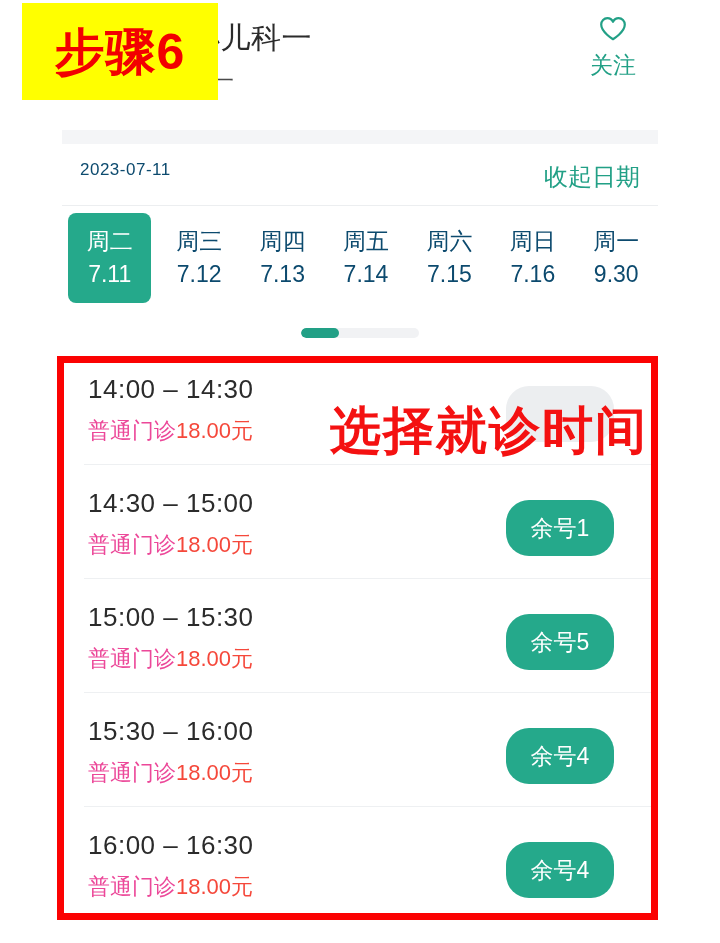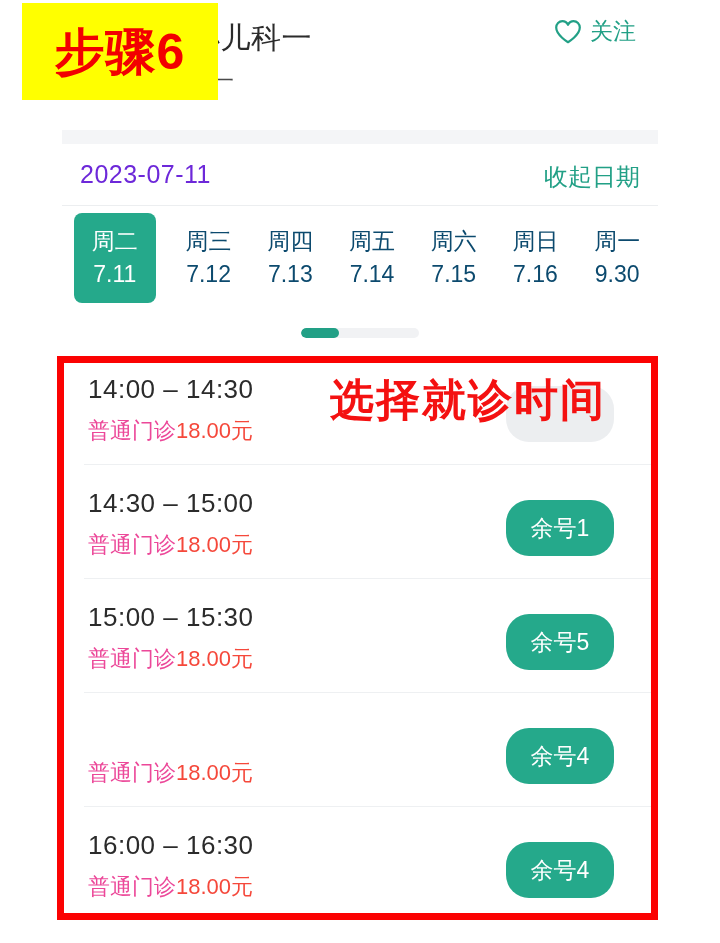--- a/index.html
+++ b/index.html
@@ -53,20 +53,21 @@
     white-space: nowrap;
   }
   .follow-btn {
     position: absolute;
     right: 22px; top: 16px;
     display: flex;
     align-items: center;
     gap: 8px;
     color: #22a086;
     font-size: 23px;
+    flex-direction: column;
   }
   .follow-btn svg { display: block; }
 
   
   .gap-band {
     position: absolute;
     left: 62px; top: 130px;
     width: 596px; height: 14px;
     background: #f4f5f7;
   }
@@ -76,22 +77,22 @@
     position: absolute;
     left: 62px; top: 144px;
     width: 596px; height: 62px;
     background: #ffffff;
     border-bottom: 1px solid #eceef0;
     box-sizing: border-box;
   }
   .date-text {
     position: absolute;
     left: 18px; top: 16px;
-    font-size: 25px;
-    color: #6d28d9;
+    font-size: 17px;
+    color: #0c4a6e;
     letter-spacing: 0.5px;
   }
   .collapse-link {
     position: absolute;
     right: 18px; top: 17px;
     font-size: 24px;
     color: #22a086;
   }
 
   
@@ -116,21 +117,21 @@
     justify-content: center;
     gap: 10px;
     font-size: 23px;
     color: #0c4a6e;
     box-sizing: border-box;
   }
   .day-cell.active {
     background: #25a98b;
     border-radius: 8px;
     color: #ffffff;
-    margin: 0 12px;
+    margin: 0 6px;
   }
   .day-cell .dow { line-height: 1; }
   .day-cell .dnum { line-height: 1; }
 
   .scroll-indicator {
     position: absolute;
     left: 50%;
     transform: translateX(-50%);
     top: 121px;
     width: 118px; height: 10px;
@@ -221,23 +222,23 @@
     position: absolute;
     left: 57px; top: 356px;
     width: 601px; height: 564px;
     border: 7px solid #fb0202;
     box-sizing: border-box;
     pointer-events: none;
   }
 
   .anno-red-text {
     position: absolute;
-    left: 330px; top: 378px;
+    left: 330px; top: 405px;
     color: #f41111;
-    font-size: 44px;
+    font-size: 51px;
     font-weight: bold;
     letter-spacing: 2px;
     line-height: 1;
     white-space: nowrap;
   }
 </style>
 </head>
 <body>
 
 <div id="app">
@@ -309,20 +310,21 @@
         <div class="slot-time">14:30 – 15:00</div>
         <div class="slot-meta"><span class="slot-type">普通门诊</span><span class="slot-price">18.00元</span></div>
         <div class="slot-badge">余号1</div>
       </div>
       <div class="slot-row">
         <div class="slot-time">15:00 – 15:30</div>
         <div class="slot-meta"><span class="slot-type">普通门诊</span><span class="slot-price">18.00元</span></div>
         <div class="slot-badge">余号5</div>
       </div>
       <div class="slot-row">
+        <div class="slot-time">15:30 – 16:00</div>
         <div class="slot-meta"><span class="slot-type">普通门诊</span><span class="slot-price">18.00元</span></div>
         <div class="slot-badge">余号4</div>
       </div>
       <div class="slot-row">
         <div class="slot-time">16:00 – 16:30</div>
         <div class="slot-meta"><span class="slot-type">普通门诊</span><span class="slot-price">18.00元</span></div>
         <div class="slot-badge">余号4</div>
       </div>
     </div>
 

